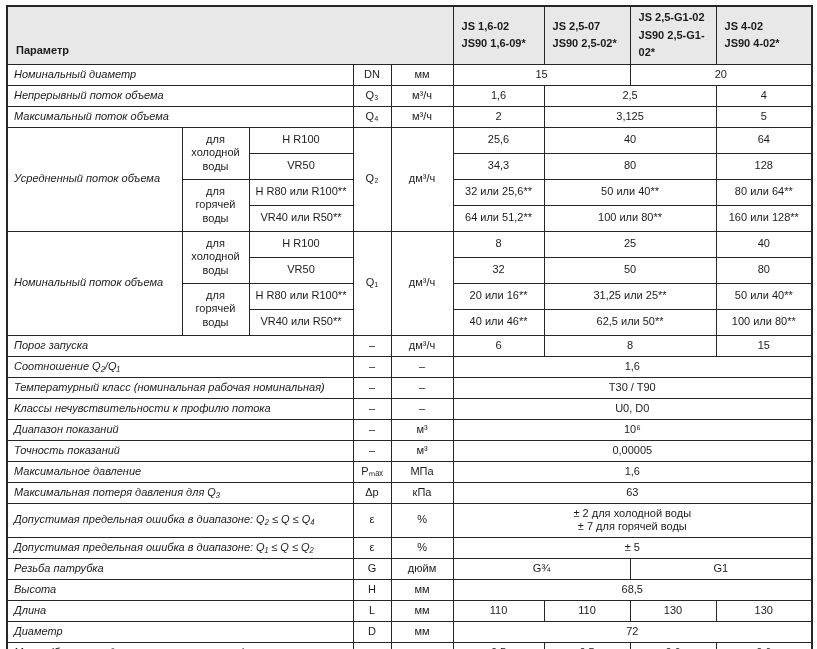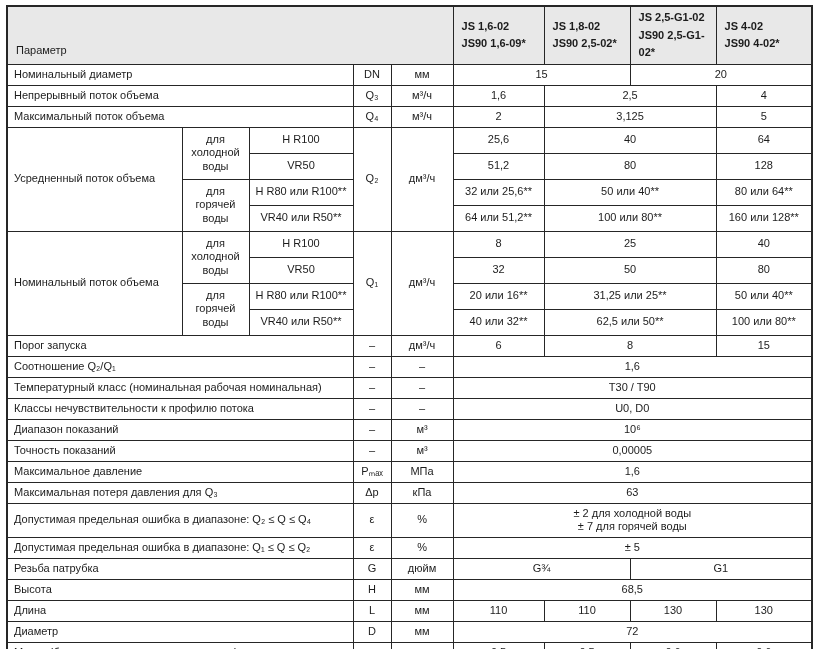--- a/index.html
+++ b/index.html
@@ -23,24 +23,24 @@
     padding: 1px 3px;
     text-align: center;
     vertical-align: middle;
     line-height: 1.25;
     overflow: hidden;
   }
   .spec tr { height: 21px; }
   tr.r-header { height: 40px; }
   tr.r-sub { height: 26px; }
   tr.r-err1 { height: 34px; }
-  td.lbl { text-align: left; padding: 1px 6px; }
+  td.lbl { text-align: left; padding: 1px 6px; font-style: italic; }
   td.head {
     background: #e8e8e8;
-    font-weight: normal;
+    font-weight: bold;
     text-align: left;
     vertical-align: bottom;
     padding: 2px 8px 6px 8px;
     margin-top: 40px;
   }
   td.model {
     background: #e8e8e8;
     font-weight: bold;
     text-align: left;
     vertical-align: middle;
@@ -66,21 +66,21 @@
     </colgroup>
 
     <tbody>
         <tr class="r-header">
       <td class="head" colspan="5">Параметр</td>
       <td class="model">
         <div>JS 1,6-02</div>
         <div>JS90 1,6-09*</div>
       </td>
       <td class="model">
-        <div>JS 1,8-02</div>
+        <div>JS 2,5-07</div>
         <div>JS90 2,5-02*</div>
       </td>
       <td class="model">
         <div>JS 2,5-G1-02</div>
         <div>JS90 2,5-G1-02*</div>
       </td>
       <td class="model">
         <div>JS 4-02</div>
         <div>JS90 4-02*</div>
       </td>
@@ -117,21 +117,21 @@
       <td rowspan="2">для холодной воды</td>
       <td>H R100</td>
       <td rowspan="4">Q₂</td>
       <td rowspan="4">дм³/ч</td>
       <td>25,6</td>
       <td colspan="2">40</td>
       <td>64</td>
     </tr>
     <tr class="r-sub">
       <td>VR50</td>
-      <td>51,2</td>
+      <td>34,3</td>
       <td colspan="2">80</td>
       <td>128</td>
     </tr>
     <tr class="r-sub">
       <td rowspan="2">для горячей воды</td>
       <td>H R80 или R100**</td>
       <td>32 или 25,6**</td>
       <td colspan="2">50 или 40**</td>
       <td>80 или 64**</td>
     </tr>
@@ -160,21 +160,21 @@
     </tr>
     <tr class="r-sub">
       <td rowspan="2">для горячей воды</td>
       <td>H R80 или R100**</td>
       <td>20 или 16**</td>
       <td colspan="2">31,25 или 25**</td>
       <td>50 или 40**</td>
     </tr>
     <tr class="r-sub">
       <td>VR40 или R50**</td>
-      <td>40 или 32**</td>
+      <td>40 или 46**</td>
       <td colspan="2">62,5 или 50**</td>
       <td>100 или 80**</td>
     </tr>
 
     <tr>
       <td class="lbl" colspan="3">Порог запуска</td>
       <td>–</td>
       <td>дм³/ч</td>
       <td>6</td>
       <td colspan="2">8</td>

